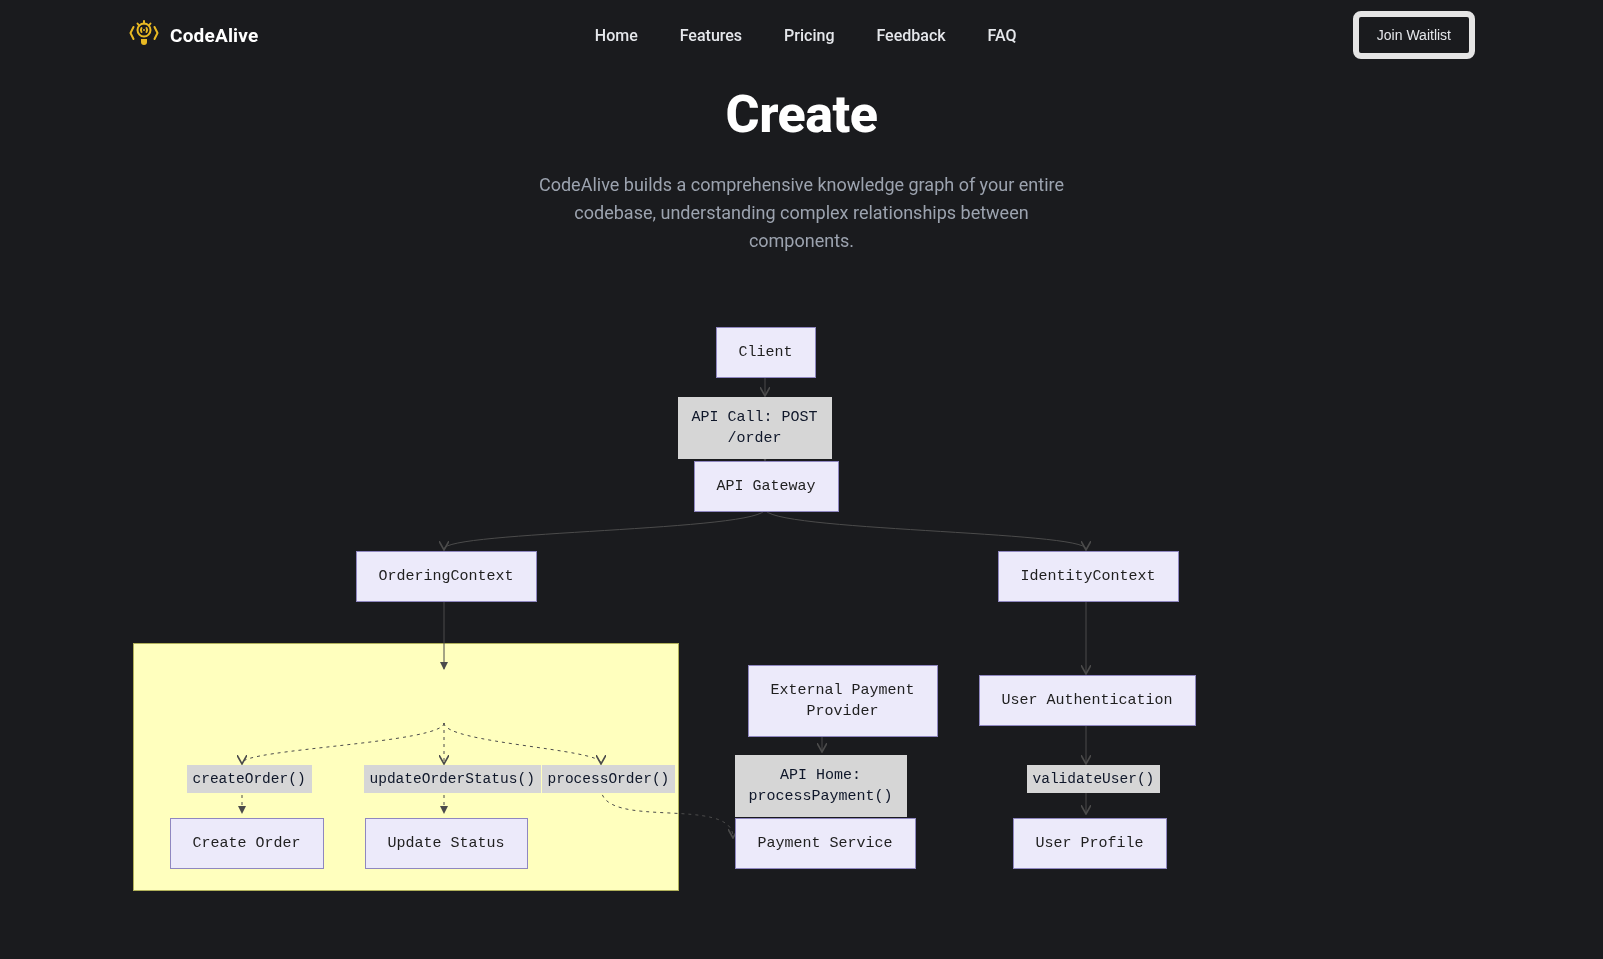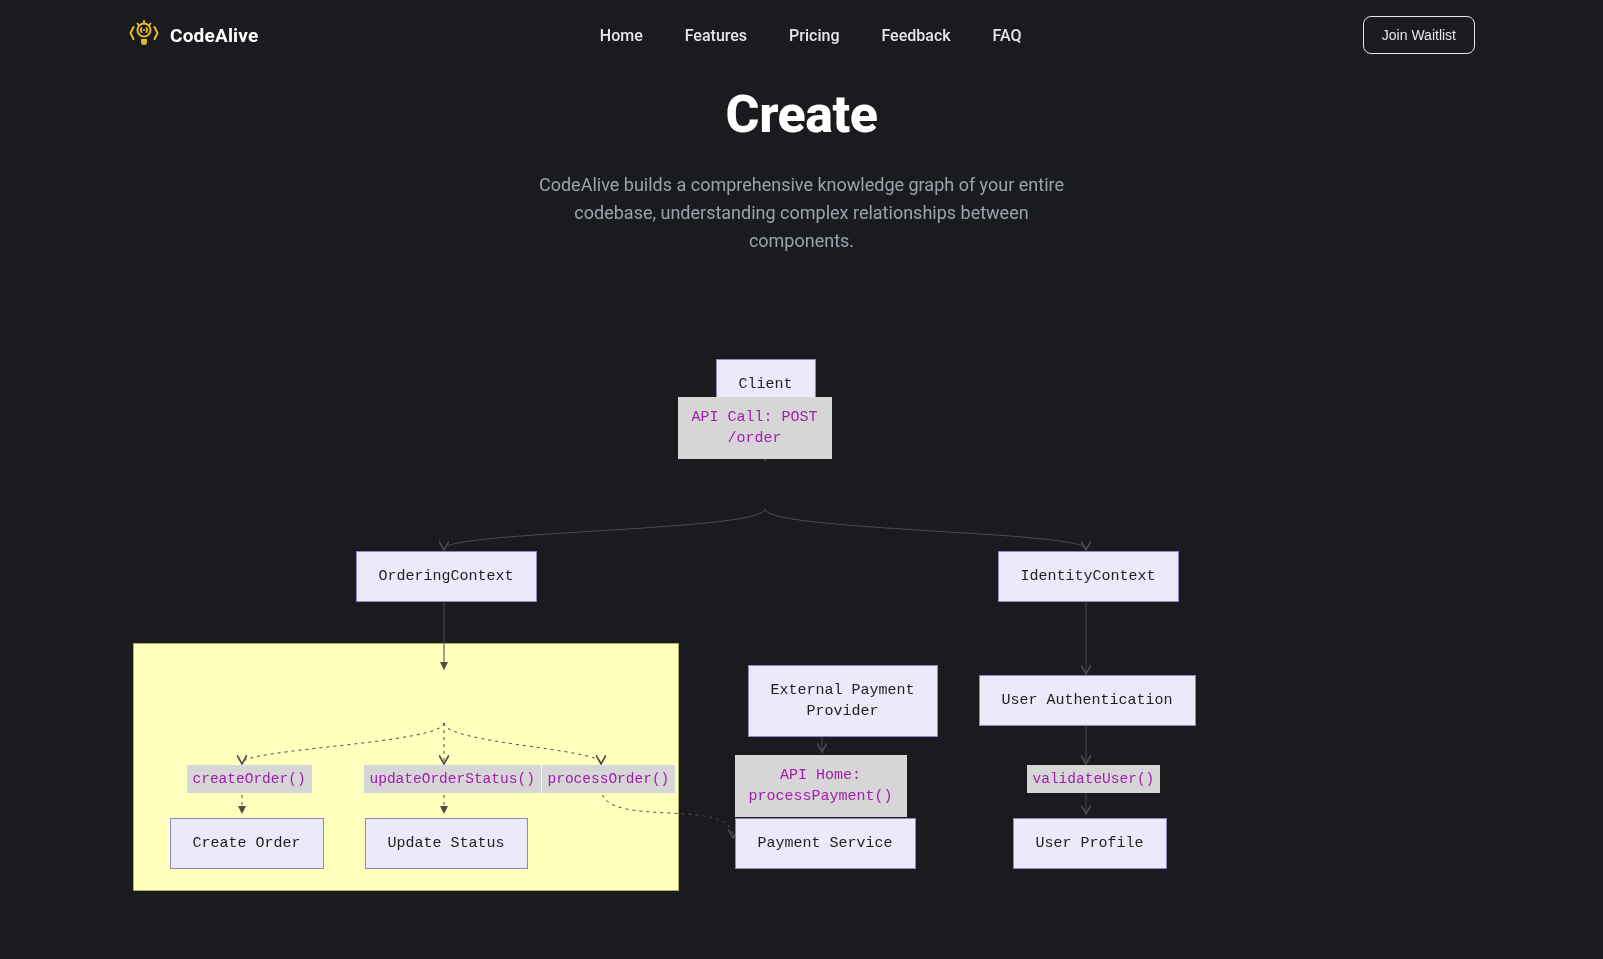--- a/index.html
+++ b/index.html
@@ -34,21 +34,21 @@
     display: flex;
     gap: 42px;
   }
   .nav a {
     text-decoration: none;
     color: #e5e7eb;
     font-size: 16px;
     font-weight: 500;
   }
   .join-btn {
-    border: 1px solid #e5e5e5;
+    border: 6px solid #e5e5e5;
     background: transparent;
     color: #e5e7eb;
     font-size: 14px;
     font-weight: 500;
     padding: 10px 18px;
     border-radius: 8px;
     cursor: pointer;
   }
 
   
@@ -103,21 +103,21 @@
     white-space: pre;
   }
   .node {
     background: #eceafa;
     border: 1px solid #8f87c0;
     color: #1f1f1f;
     padding: 14px 22px;
   }
   .label {
     background: #d6d6d6;
-    color: #a21caf;
+    color: #0f172a;
     padding: 10px 14px;
   }
   .label.sm { padding: 4px 6px; font-size: 14.5px; }
 
 </style>
 </head>
 <body>
 
 <header class="header">
   <div class="brand">
@@ -191,23 +191,24 @@
       </g>
 
       <line x1="714" y1="432" x2="714" y2="460" marker-end="url(#arrOpen)"></line>
       <line x1="714" y1="508" x2="714" y2="522" marker-end="url(#arrOpen)"></line>
 
       <line x1="978" y1="432" x2="978" y2="472" marker-end="url(#arrOpen)"></line>
       <line x1="978" y1="497" x2="978" y2="522" marker-end="url(#arrOpen)"></line>
     </g>
   </svg>
 
-  <div class="node" style="left:608px; top:36px;margin-top:32px;">Client</div>
+  <div class="node" style="left:608px; top:36px;">Client</div>
   <div class="label" style="left:570px; top:106px;">API Call: POST
 /order</div>
+  <div class="node" style="left:586px; top:170px;">API Gateway</div>
 
   <div class="node" style="left:248px; top:260px;">OrderingContext</div>
   <div class="node" style="left:890px; top:260px;">IdentityContext</div>
 
   <div class="node" style="left:600px; top:374px;margin-left:40px;">External Payment
 Provider</div>
   <div class="node" style="left:871px; top:384px;">User Authentication</div>
 
   <div class="label sm" style="left:79px;  top:474px;">createOrder()</div>
   <div class="label sm" style="left:256px; top:474px;">updateOrderStatus()</div>

